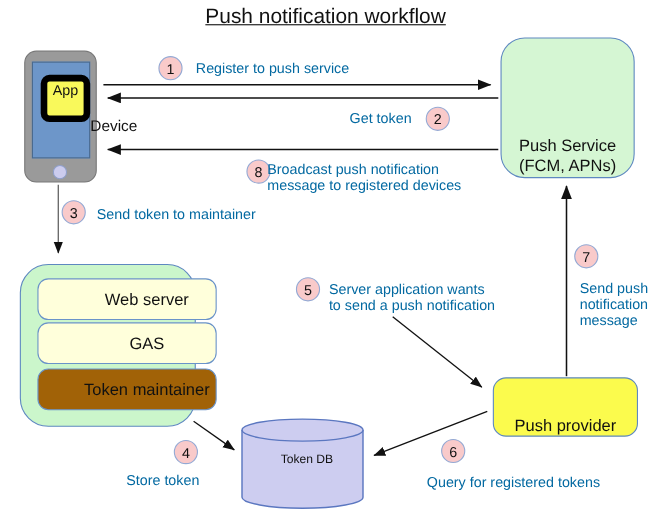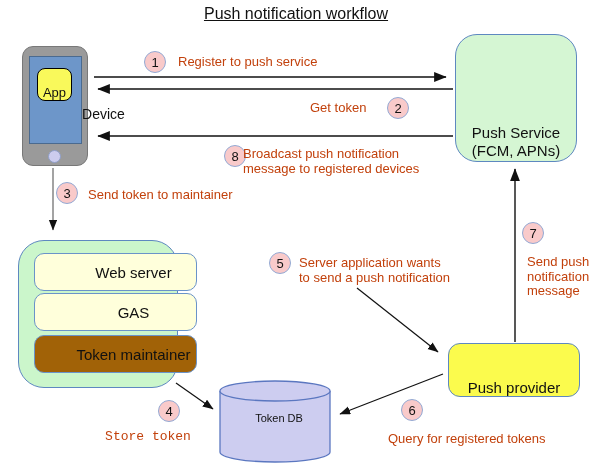--- a/index.html
+++ b/index.html
@@ -1,43 +1,43 @@
 <!DOCTYPE html>
 <html><head>
 <meta charset="utf-8">
 <style>
   html,body{margin:0;padding:0;background:#ffffff;font-family:"Liberation Sans",sans-serif;}
   #canvas{position:relative;width:600px;height:468px;background:#ffffff;overflow:hidden;color:#111;}
   .abs{position:absolute;}
-  #title{top:5px;left:0;width:592px;text-align:center;font-size:16px;color:#111;}
+  #title{top:5px;left:0;width:592px;text-align:center;font-size:19px;color:#111;}
   #title span{text-decoration:underline;}
 
   
   #phone{left:22px;top:46px;width:64px;height:118px;background:#9a9a9a;border:1px solid #787878;border-radius:11px;}
   #screen{left:6px;top:9px;width:51px;height:86px;background:#6d96c9;border:1px solid #4a6a8f;}
-  #app-icon{left:7px;top:11px;width:33px;height:31px;background:#f9f95b;border:1px solid #000000;border-radius:8px;
-            display:flex;align-items:flex-end;justify-content:center;font-size:13px;}
+  #app-icon{left:7px;top:11px;width:33px;height:31px;background:#f9f95b;border:6px solid #000000;border-radius:8px;
+            display:flex;align-items:flex-start;justify-content:center;font-size:13px;}
   #device-label{left:0;top:49px;width:51px;text-align:center;font-size:14px;margin-left:48px;}
   #home-btn{left:25px;top:103px;width:11px;height:11px;border-radius:50%;background:#ccccee;border:1px solid #8f9fc9;}
 
   
   .node{border:1.5px solid #5e88c0;display:flex;align-items:flex-end;justify-content:center;text-align:center;font-size:15px;}
   #push-service{left:455px;top:34px;width:120px;height:126px;background:#d5f6d3;border-radius:22px;line-height:1.25;white-space:pre-line;}
   #server-stack{left:18px;top:240px;width:158px;height:146px;background:#cbf6cb;border-radius:26px;}
   .stack-item{left:15px;width:125px;height:36px;background:#ffffdb;border:1px solid #6a93c9;border-radius:10px;
               display:flex;align-items:center;justify-content:center;font-size:15px;padding-left:36px;}
   #stack-0{top:12px;} #stack-1{top:52px;} #stack-2{top:94px;background:#a16207;}
   #push-provider{left:448px;top:343px;width:130px;height:52px;background:#fbfb4d;border-radius:12px;}
   #token-db-label{left:220px;top:412px;width:118px;text-align:center;font-size:11px;}
 
   
   .step-circle{width:20px;height:20px;border-radius:50%;background:#f9caca;border:1px solid #93a9d4;
                display:flex;align-items:center;justify-content:center;font-size:13px;}
   
-  .lbl{font-size:13px;color:#c2410c;white-space:pre-line;line-height:1.12;}
+  .lbl{font-size:13px;color:#0369a1;white-space:pre-line;line-height:1.12;}
 
   #svg-overlay{left:0;top:0;pointer-events:none;}
 </style>
 </head>
 <body>
 
 <div id="canvas">
 
   <div class="abs" id="title">
     <span>Push notification workflow</span>
@@ -124,23 +124,23 @@
       <span>6</span>
     </div>
   <div class="abs step-circle" style="left:522px;top:222px;">
       <span>7</span>
     </div>
   <div class="abs step-circle" style="left:224px;top:145px;">
       <span>8</span>
     </div>
 
   <div class="abs lbl" style="left:178px;top:55px;">Register to push service</div>
-  <div class="abs lbl" style="left:310px;top:101px;width:72px;text-align:left;">Get token</div>
+  <div class="abs lbl" style="left:310px;top:101px;width:72px;text-align:center;">Get token</div>
   <div class="abs lbl" style="left:88px;top:188px;">Send token to maintainer</div>
-  <div class="abs lbl" style="left:98px;top:430px;width:100px;text-align:center;font-family:Liberation Mono, monospace;">Store token</div>
+  <div class="abs lbl" style="left:98px;top:430px;width:100px;text-align:center;">Store token</div>
   <div class="abs lbl" style="left:299px;top:256px;">Server application wants
 to send a push notification</div>
   <div class="abs lbl" style="left:388px;top:432px;width:165px;">Query for registered tokens</div>
   <div class="abs lbl" style="left:527px;top:255px;">Send push
 notification
 message</div>
   <div class="abs lbl" style="left:243px;top:147px;">Broadcast push notification
 message to registered devices</div>
 
 </div>

